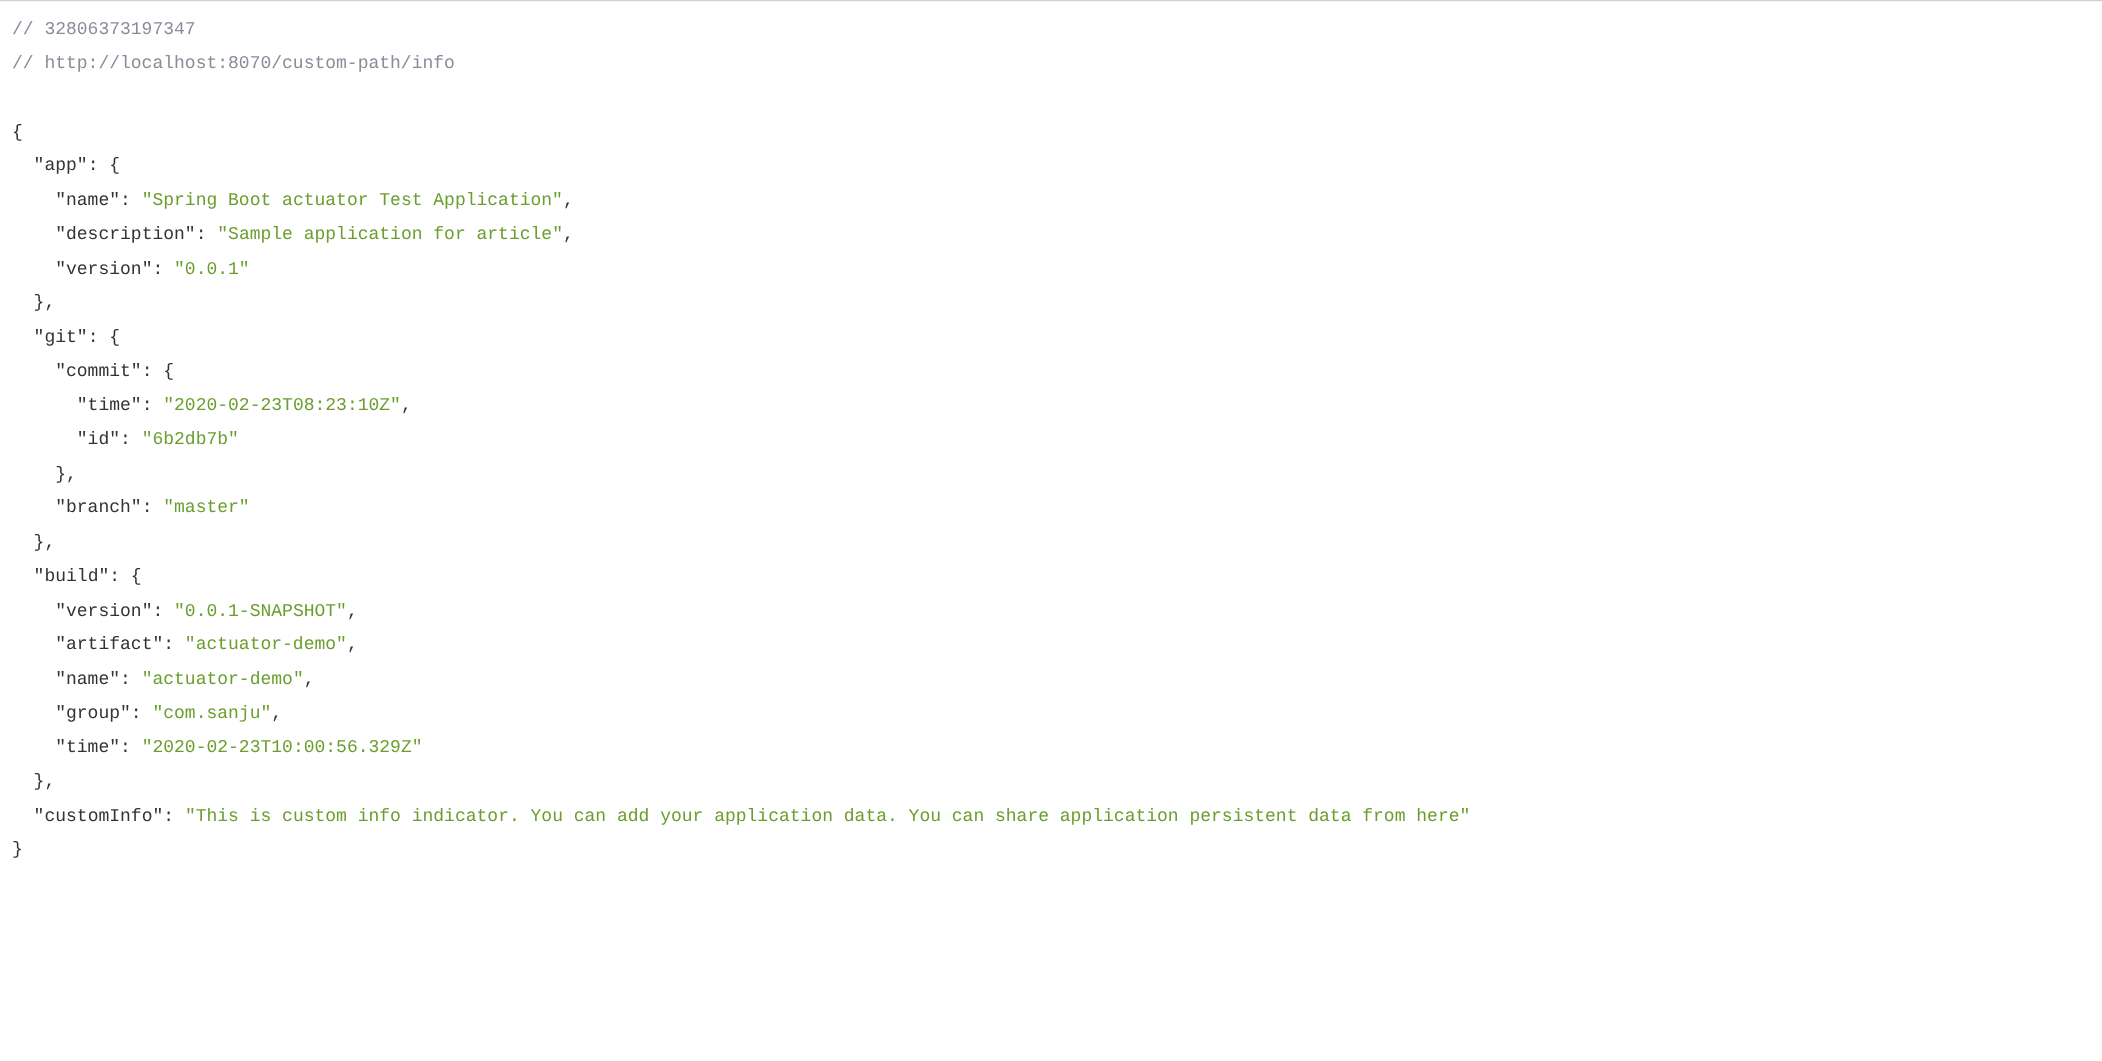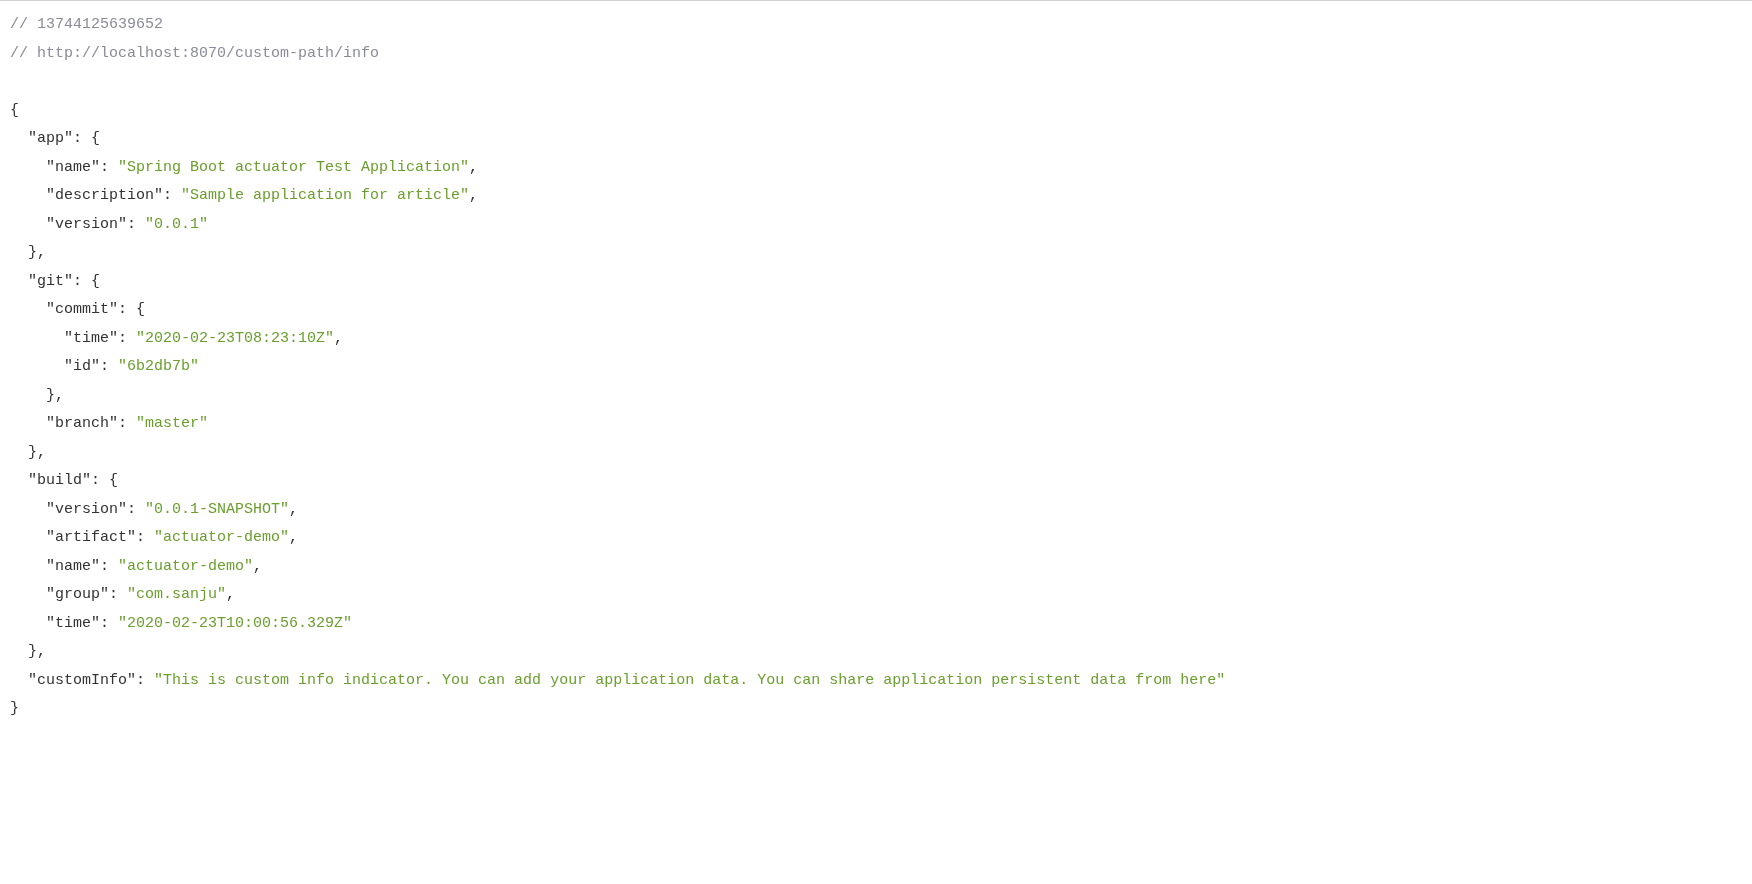--- a/index.html
+++ b/index.html
@@ -31,21 +31,21 @@
       color: #333333;
     }
     .string {
       color: #6b9e2f;
     }
   </style>
 </head>
 <body>
 
 <div class="top-border"></div>
-<div class="code-container"><span class="comment">// 13744125639652</span>
+<div class="code-container"><span class="comment">// 32806373197347</span>
 <span class="comment">// http://localhost:8070/custom-path/info</span>
 
 <span class="punct">{</span>
   <span class="key">"app"</span><span class="punct">: {</span>
     <span class="key">"name"</span><span class="punct">: </span><span class="string">"Spring Boot actuator Test Application"</span><span class="punct">,</span>
     <span class="key">"description"</span><span class="punct">: </span><span class="string">"Sample application for article"</span><span class="punct">,</span>
     <span class="key">"version"</span><span class="punct">: </span><span class="string">"0.0.1"</span>
   <span class="punct">},</span>
   <span class="key">"git"</span><span class="punct">: {</span>
     <span class="key">"commit"</span><span class="punct">: {</span>

